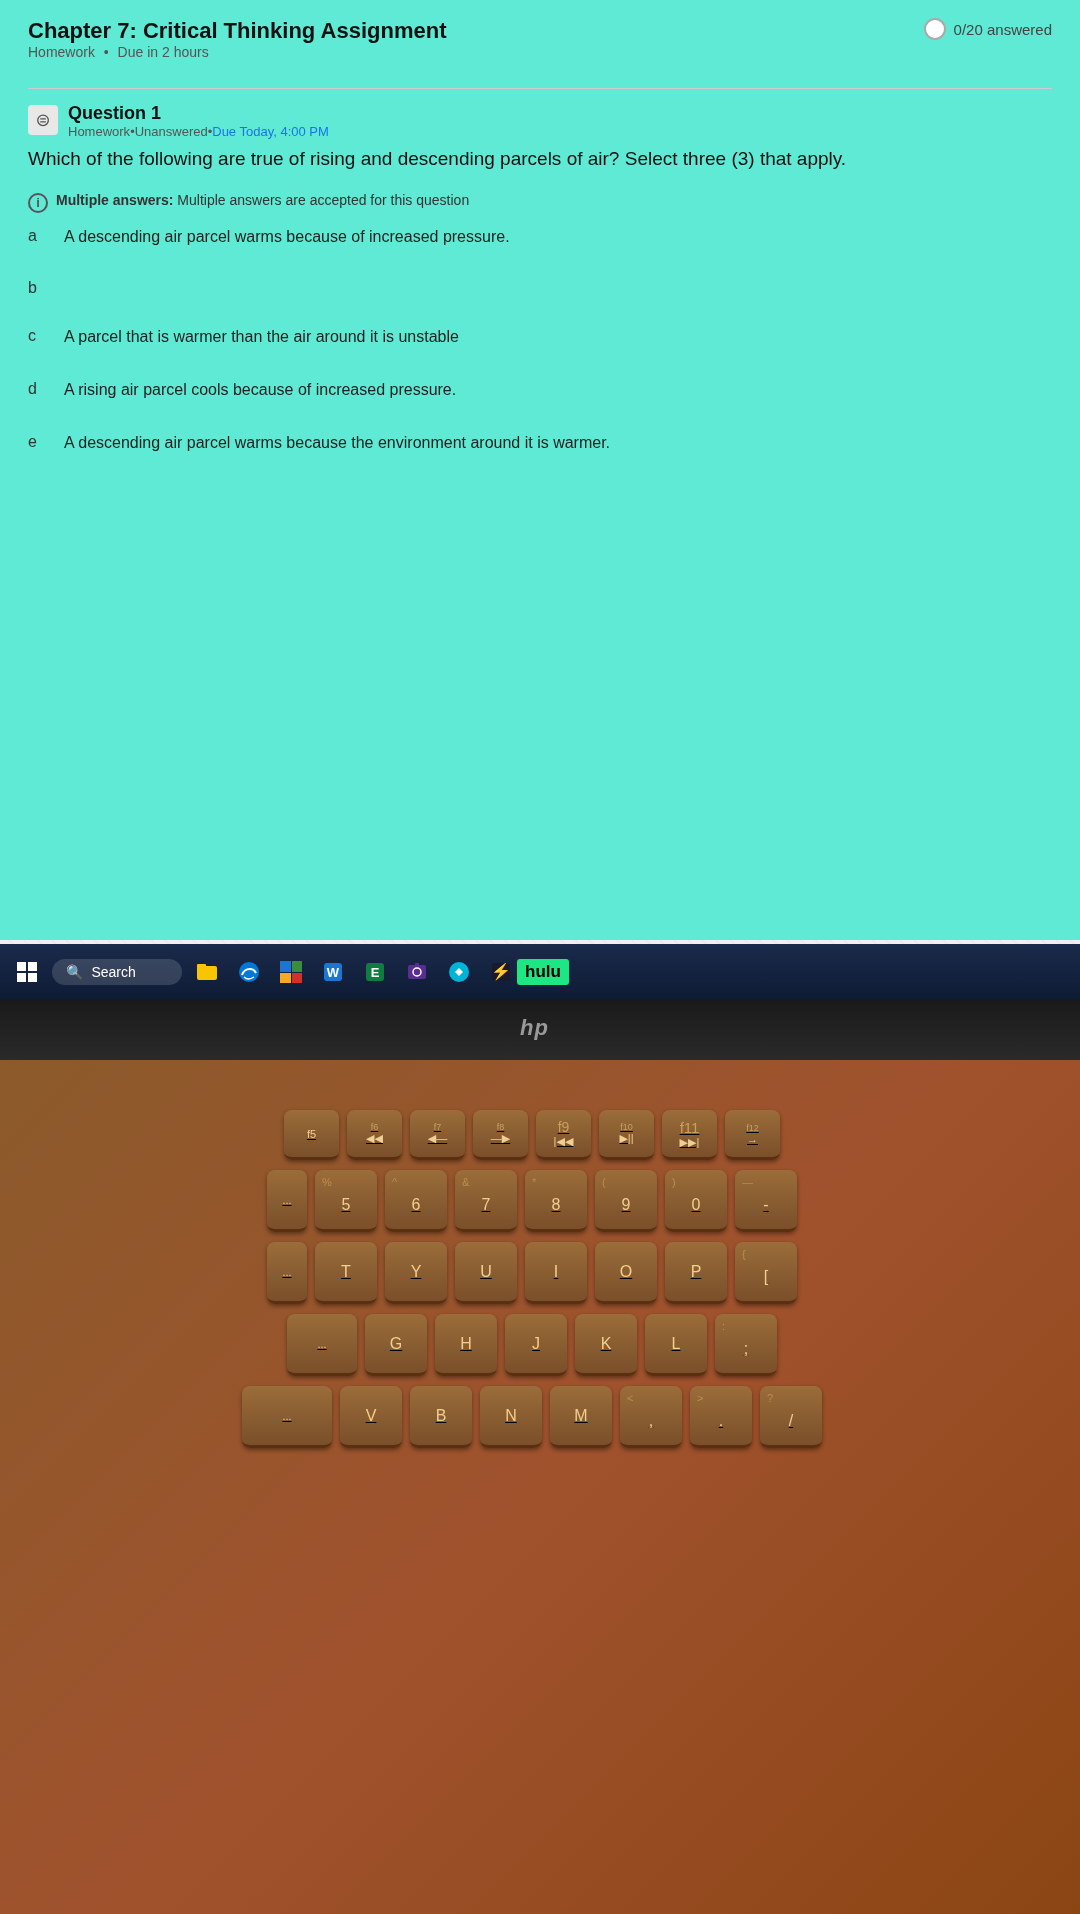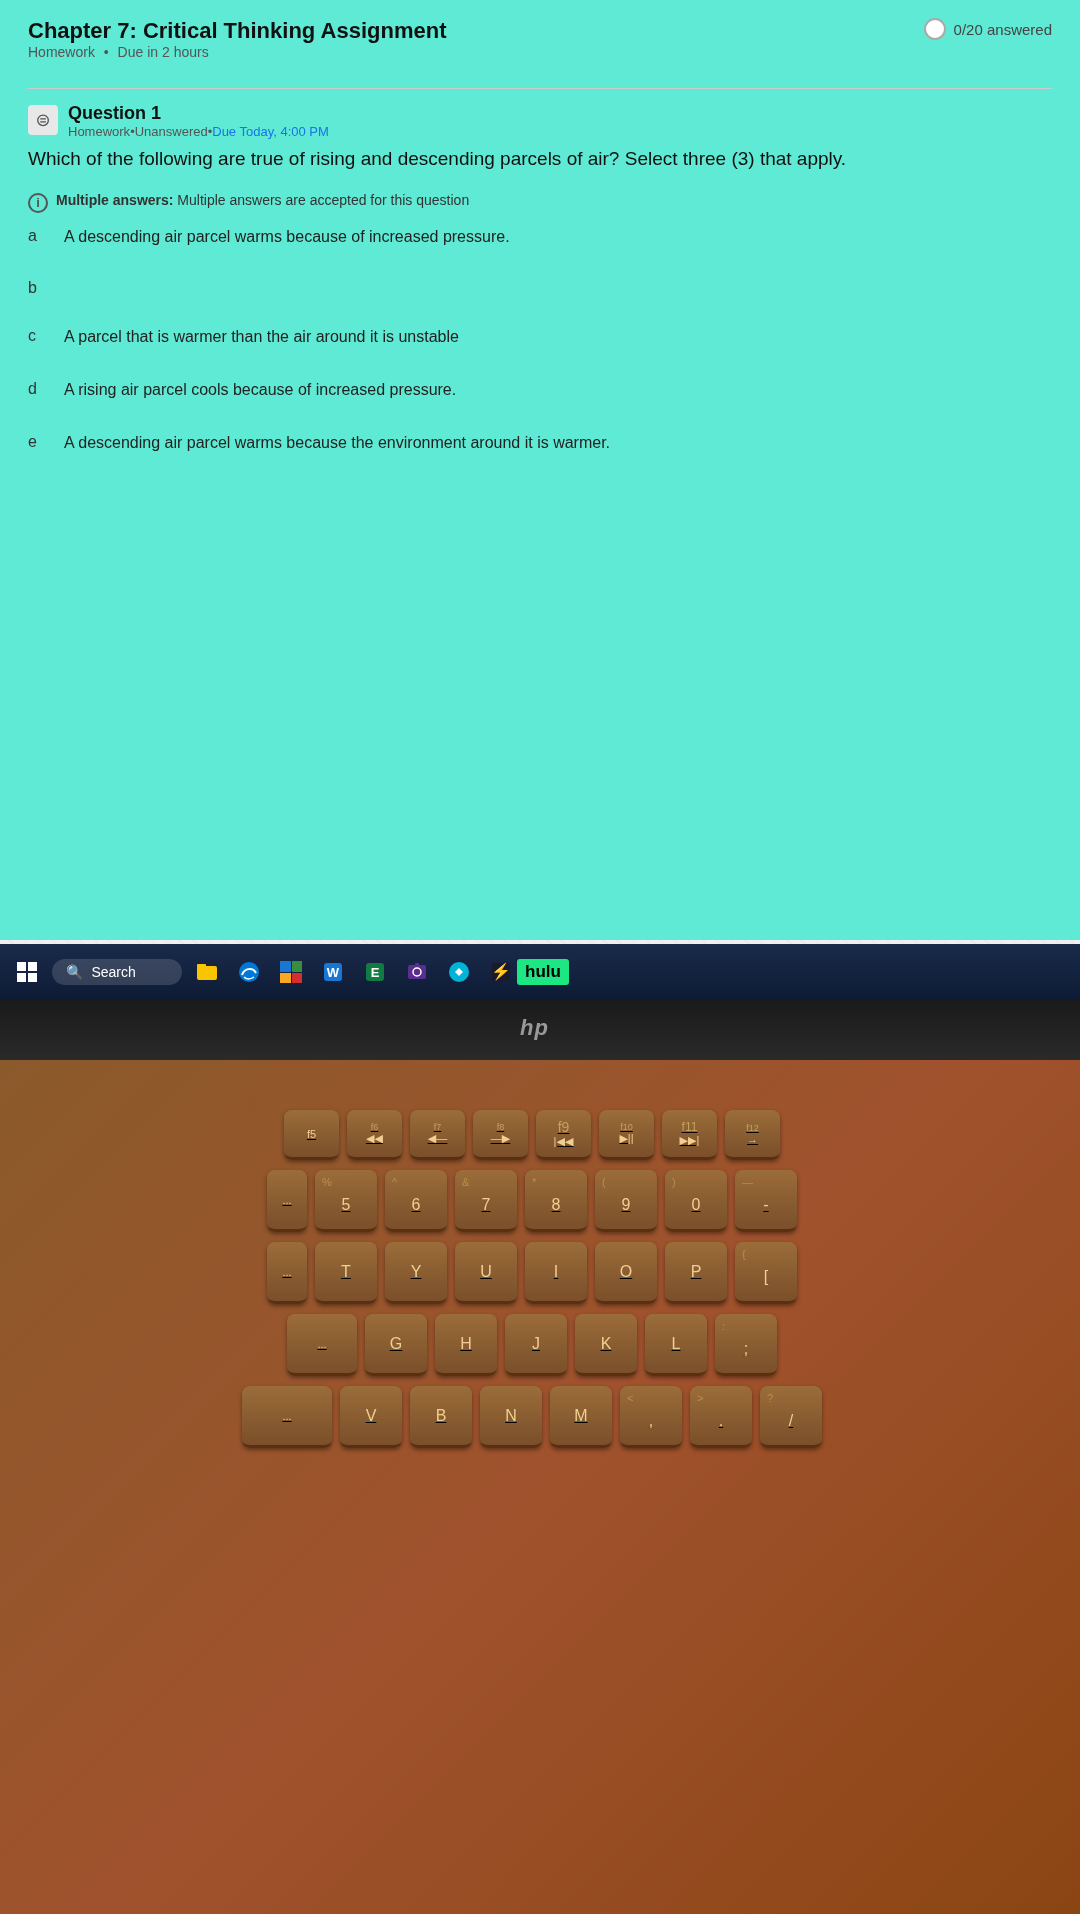--- a/index.html
+++ b/index.html
@@ -586,21 +586,21 @@
       </div>
       <div class="key key-fn" style="min-width:55px;min-height:50px;font-size:11px;">
         <span style="font-size:14px;color:#c8a060;">f9</span>
         <span>|◀◀</span>
       </div>
       <div class="key key-fn" style="min-width:55px;min-height:50px;font-size:11px;">
         <span style="font-size:9px;color:#c8a060;">f10</span>
         <span>▶||</span>
       </div>
       <div class="key key-fn" style="min-width:55px;min-height:50px;font-size:11px;">
-        <span style="font-size:12px;color:#c8a060;">f11</span>
+        <span style="font-size:15px;color:#c8a060;">f11</span>
         <span>▶▶|</span>
       </div>
       <div class="key key-fn" style="min-width:55px;min-height:50px;font-size:11px;">
         <span style="font-size:9px;color:#c8a060;">f12</span>
         <span>→</span>
       </div>
     </div>
 
     <div class="key-row" style="position:relative;">
 

